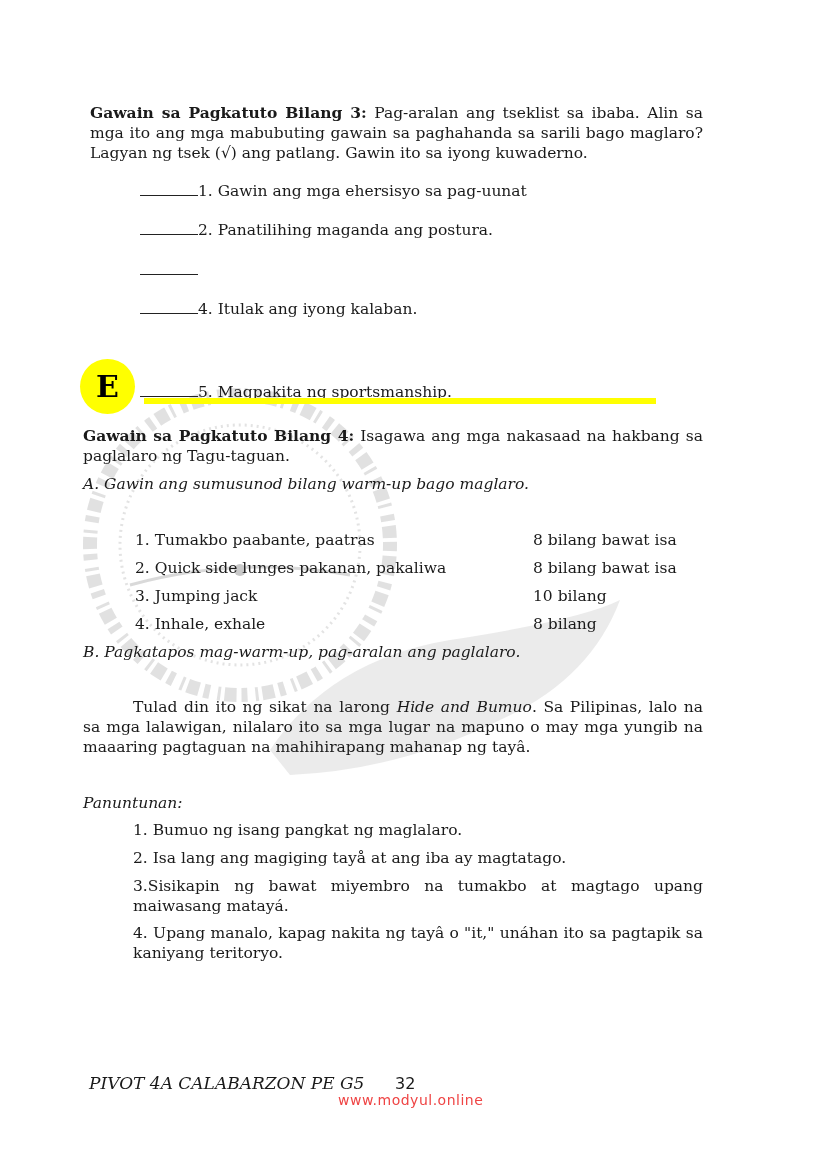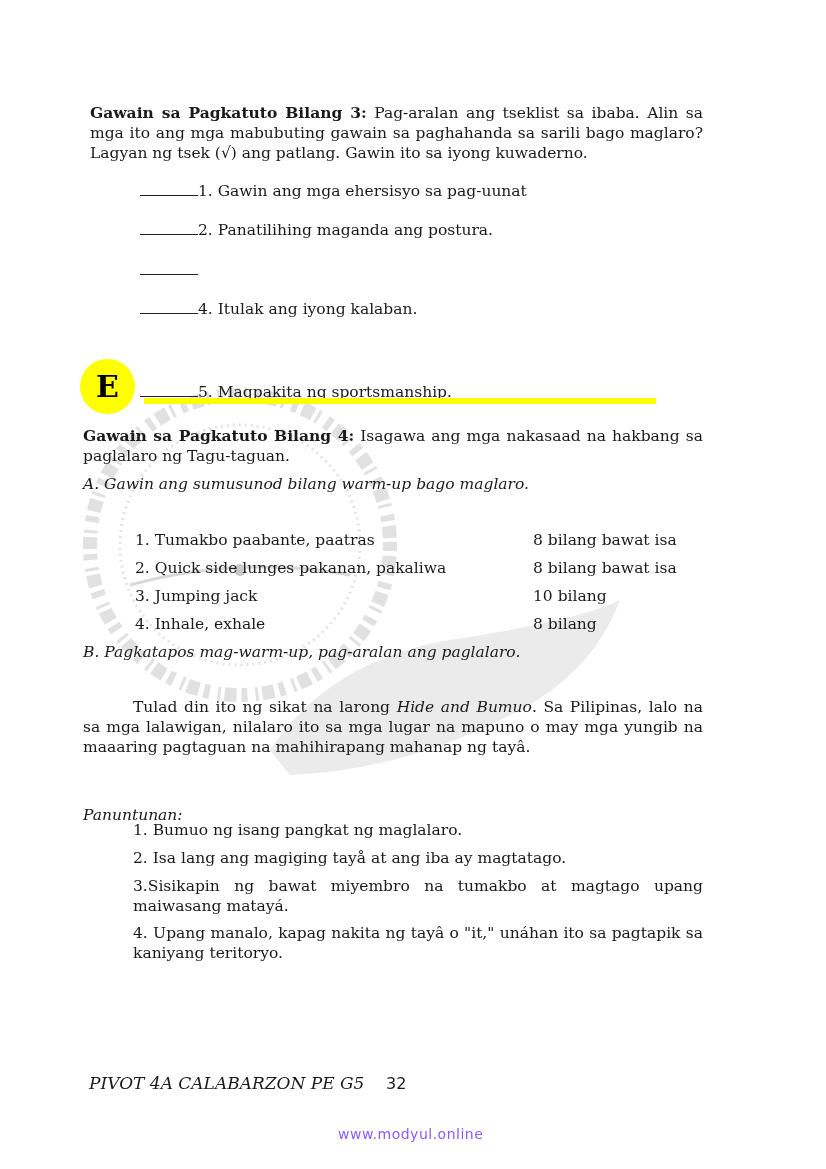--- a/index.html
+++ b/index.html
@@ -23,22 +23,22 @@
            font-family: "DejaVu Serif", serif; font-weight: bold; font-size: 30px; color: #000; }
   .bar { position: absolute; left: 144px; top: 398px; width: 512px; height: 6px; background: #ffff00; }
 
   .warm-row { position: absolute; left: 135px; width: 580px; font-size: 15.5px; line-height: 20px; }
   .warm-row .lbl { position: absolute; left: 0; white-space: nowrap; }
   .warm-row .cnt { position: absolute; left: 398px; white-space: nowrap; }
 
   .rule-item { position: absolute; left: 133px; width: 570px; font-size: 15.5px; line-height: 20px; text-align: justify; }
 
   .footer-left { position: absolute; left: 89px; top: 1073px; font-size: 17px; font-style: italic; }
-  .footer-num { position: absolute; left: 386px; top: 1074px; font-size: 16px; font-family: "DejaVu Sans", sans-serif; }
-  .site { position: absolute; left: 338px; top: 1126px; font-size: 14px; color: #8b5cf6;
+  .footer-num { position: absolute; left: 395px; top: 1074px; font-size: 16px; font-family: "DejaVu Sans", sans-serif; }
+  .site { position: absolute; left: 338px; top: 1092px; font-size: 14px; color: #ef4444;
           font-family: "DejaVu Sans", sans-serif; letter-spacing: 0.5px; }
 </style>
 </head>
 <body>
 
 <svg class="seal" viewBox="0 0 340 340">
   <circle cx="170" cy="170" r="150" fill="none" stroke="#d4d4d4" stroke-width="14" stroke-dasharray="6 5 12 4 3 8" opacity="0.7"></circle>
   <circle cx="170" cy="170" r="120" fill="none" stroke="#dcdcdc" stroke-width="3" stroke-dasharray="2 4" opacity="0.8"></circle>
   <path d="M60 210 Q170 180 280 200" stroke="#cfcfcf" stroke-width="3" fill="none" opacity="0.8"></path>
   <circle cx="170" cy="195" r="6" fill="#c8c8c8"></circle>
@@ -79,21 +79,21 @@
 </div>
 <div class="warm-row" style="top:614px;">
   <span class="lbl">4. Inhale, exhale</span>
   <span class="cnt">8 bilang</span>
 </div>
 
 <div class="abs txt ital" style="left:83px; top:642px;">B. Pagkatapos mag-warm-up, pag-aralan ang paglalaro.</div>
 
 <div class="abs txt justify" style="left:83px; top:697px; width:620px; text-indent:50px;"><span>Tulad din ito ng sikat na larong </span><i>Hide and Bumuo</i><span>. Sa Pilipinas, lalo na sa mga lalawigan, nilalaro ito sa mga lugar na mapuno o may mga yungib na maaaring pagtaguan na mahihirapang mahanap ng tayâ.</span></div>
 
-<div class="abs txt ital" style="left:83px; top:793px;margin-top:12px;">Panuntunan:</div>
+<div class="abs txt ital" style="left:83px; top:793px;">Panuntunan:</div>
 
 <div class="rule-item" style="top:820px;">1. Bumuo ng isang pangkat ng maglalaro.</div>
 <div class="rule-item" style="top:848px;">2. Isa lang ang magiging tayå at ang iba ay magtatago.</div>
 <div class="rule-item" style="top:876px;">3.Sisikapin ng bawat miyembro na tumakbo at magtago upang maiwasang matayá.</div>
 <div class="rule-item" style="top:923px;">4. Upang manalo, kapag nakita ng tayâ o "it," unáhan ito sa pagtapik sa kaniyang teritoryo.</div>
 
 <div class="footer-left">PIVOT 4A CALABARZON PE G5</div>
 <div class="footer-num">32</div>
 <div class="site">www.modyul.online</div>
 

